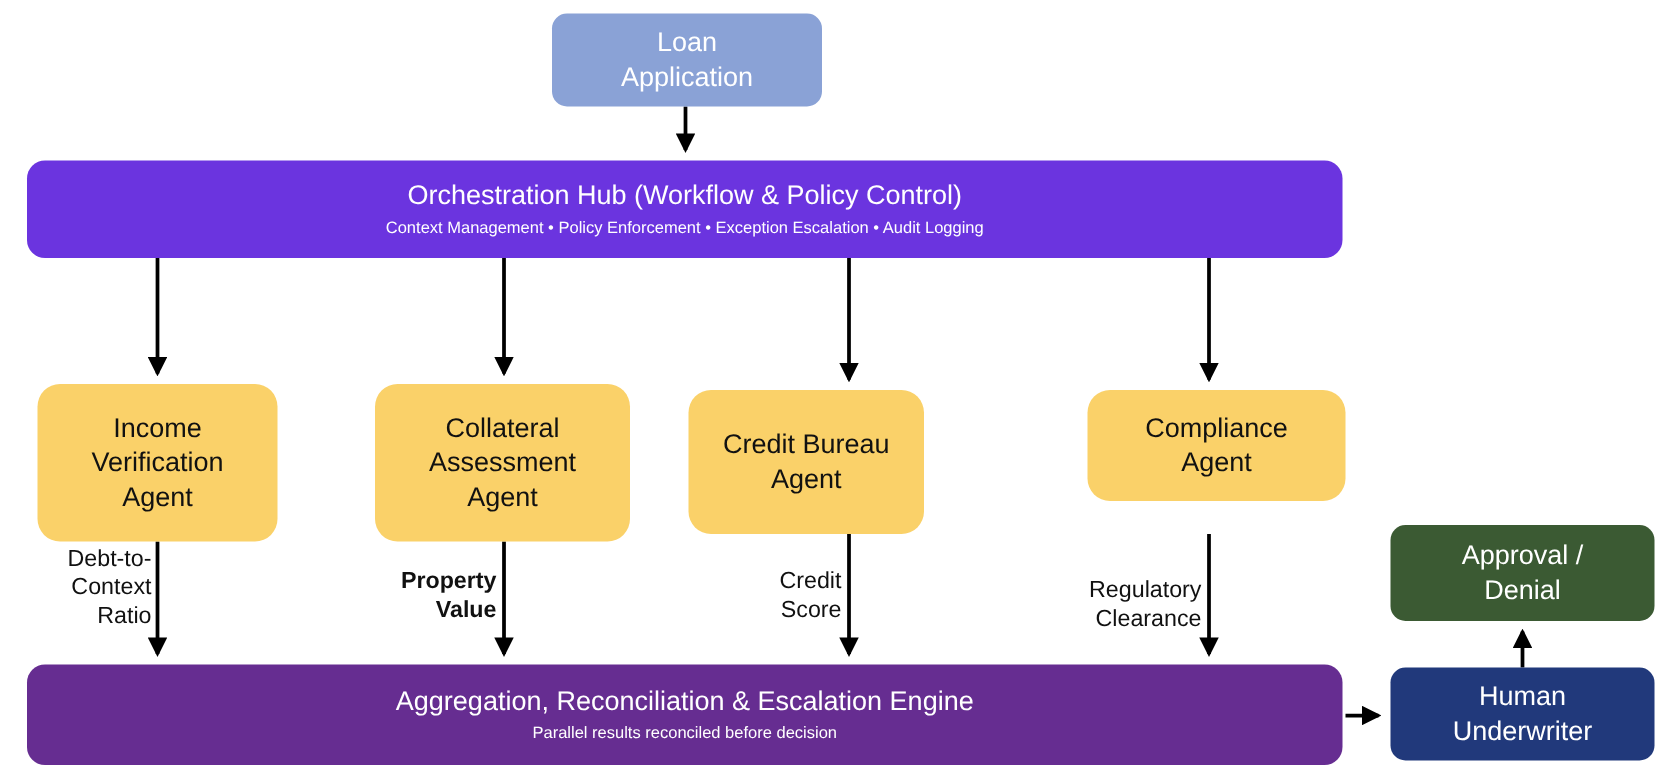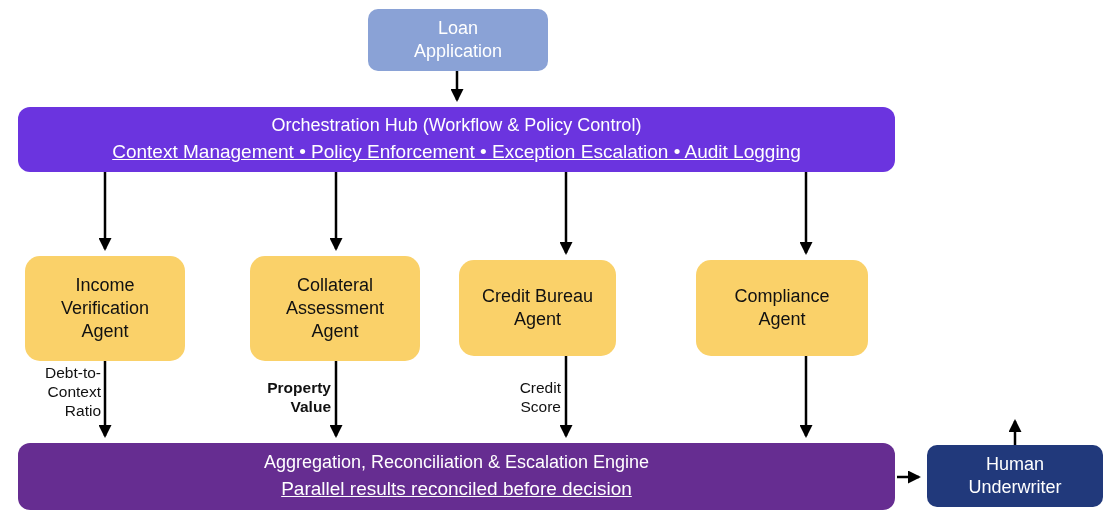--- a/index.html
+++ b/index.html
@@ -26,29 +26,29 @@
     left: 368px; top: 9px; width: 180px; height: 62px;
     background: var(--source, #8AA2D6);
     color: #ffffff; font-size: 18px; border-radius: 10px;
   }
   .hub {
     left: 18px; top: 107px; width: 877px; height: 65px;
     background: var(--hub, #6B34DF);
     color: #ffffff; border-radius: 12px; gap: 3px;
   }
   .hub .title, .engine .title { font-size: 18px; }
-  .hub .subtitle, .engine .subtitle { font-size: 19px; text-decoration: underline; }
+  .hub .subtitle, .engine .subtitle { font-size: 11px; }
   .agent {
     background: var(--agent, #FAD169);
     color: #111111; font-size: 18px; border-radius: 15px;
   }
   .agent.a0 { left: 25px;  top: 256px; width: 160px; height: 105px; }
   .agent.a1 { left: 250px; top: 256px; width: 170px; height: 105px; }
   .agent.a2 { left: 459px; top: 260px; width: 157px; height: 96px; }
-  .agent.a3 { left: 696px; top: 260px; width: 172px; height: 96px; }
+  .agent.a3 { left: 725px; top: 260px; width: 172px; height: 74px; }
   .engine {
     left: 18px; top: 443px; width: 877px; height: 67px;
     background: var(--engine, #662D91);
     color: #ffffff; border-radius: 12px; gap: 3px;
   }
   .human {
     left: 927px; top: 445px; width: 176px; height: 62px;
     background: var(--human, #21397B);
     color: #ffffff; font-size: 18px; border-radius: 10px;
   }
@@ -130,25 +130,31 @@
 Agent</span>
   </div>
 
   <div class="edge-label e0">Debt-to-
 Context
 Ratio</div>
   <div class="edge-label e1">Property
 Value</div>
   <div class="edge-label e2">Credit
 Score</div>
+  <div class="edge-label e3">Regulatory
+Clearance</div>
 
   <div class="node engine">
     <div class="title">Aggregation, Reconciliation &amp; Escalation Engine</div>
     <div class="subtitle">Parallel results reconciled before decision</div>
   </div>
 
   <div class="node human">
     <span>Human
 Underwriter</span>
   </div>
 
+  <div class="node outcome">
+    <span>Approval /
+Denial</span>
+  </div>
 
 </div>
 
 </body></html>

